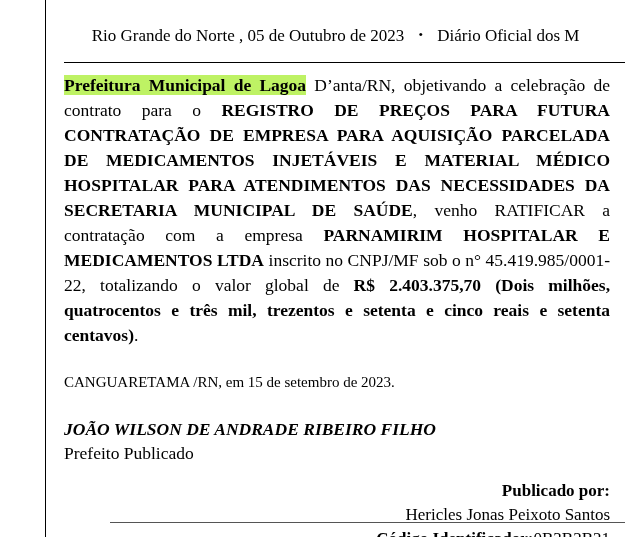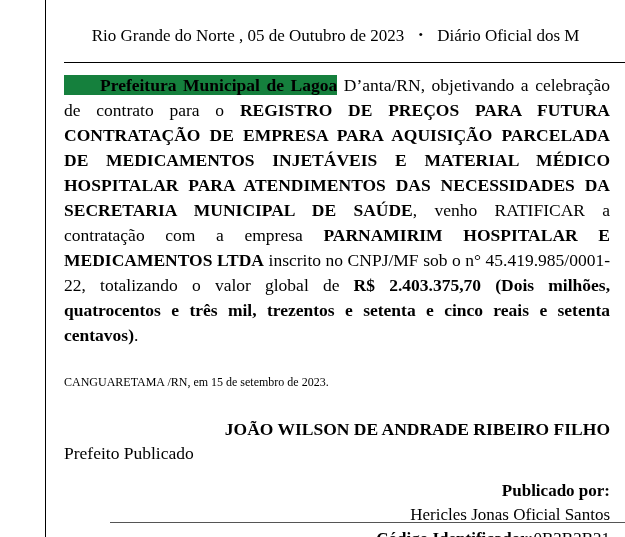--- a/index.html
+++ b/index.html
@@ -73,39 +73,38 @@
     width: 546px;
   }
   p.just {
     margin: 0;
     text-align: justify;
     text-justify: inter-word;
     font-size: 17.5px;
     line-height: 25px;
   }
   .hl {
-    background: #15803d;
-    padding-left: 36px;
+    background: #bef264;
   }
   b, .b {
     font-weight: bold;
   }
   .para-plain {
     margin: 0;
-    font-size: 12px;
+    font-size: 15px;
     line-height: 25px;
   }
   .spacer-22 { height: 22px; }
   .spacer-14 { height: 14px; }
   .signature {
     margin: 0;
     font-weight: bold;
+    font-style: italic;
     font-size: 17.5px;
     line-height: 24px;
-    text-align: right;
   }
   .sig-role {
     margin: 0;
     font-size: 17.5px;
     line-height: 24px;
   }
   .right-block {
     text-align: right;
     font-size: 17px;
     line-height: 24px;
@@ -151,21 +150,21 @@
 
       <div class="spacer-22"></div>
 
       <p class="signature">JOÃO WILSON DE ANDRADE RIBEIRO FILHO</p>
       <p class="sig-role">Prefeito Publicado</p>
 
       <div class="spacer-14"></div>
 
       <div class="right-block">
         <div class="lbl">Publicado por:</div>
-        <div>Hericles Jonas Oficial Santos</div>
+        <div>Hericles Jonas Peixoto Santos</div>
         <div><span class="lbl">Código Identificador:</span><span>0B3B2B21</span></div>
       </div>
 
     </div>
 
     <div class="bottom-rule"></div>
   </div>
 </div>
 
 </body></html>

